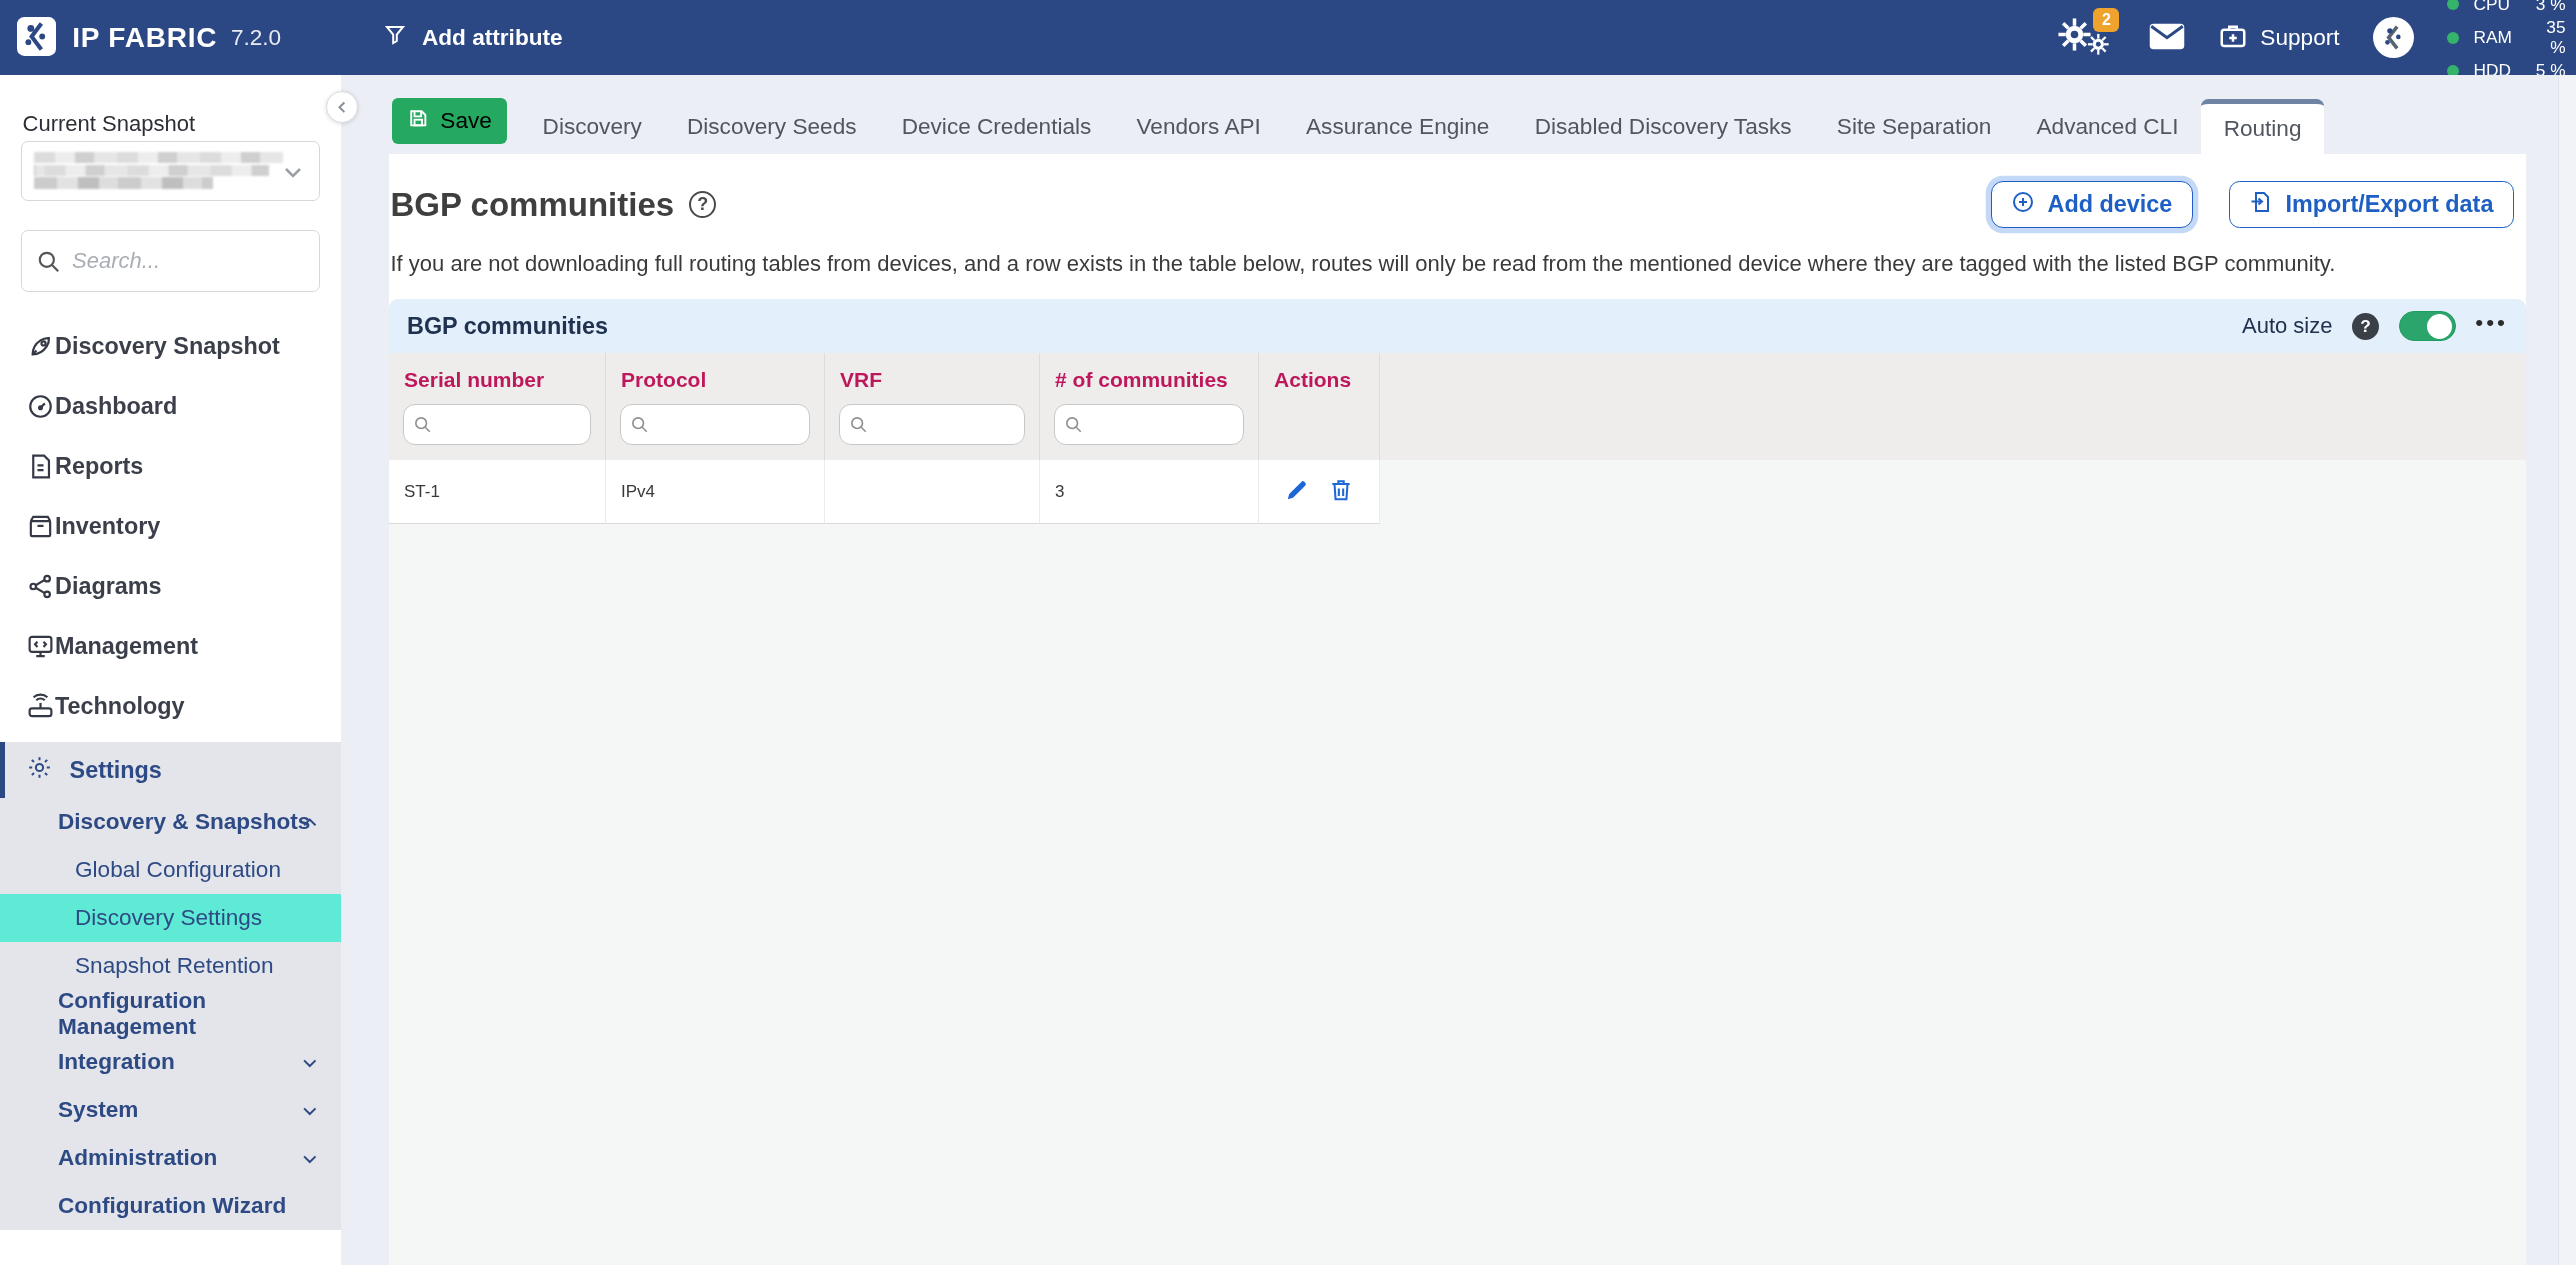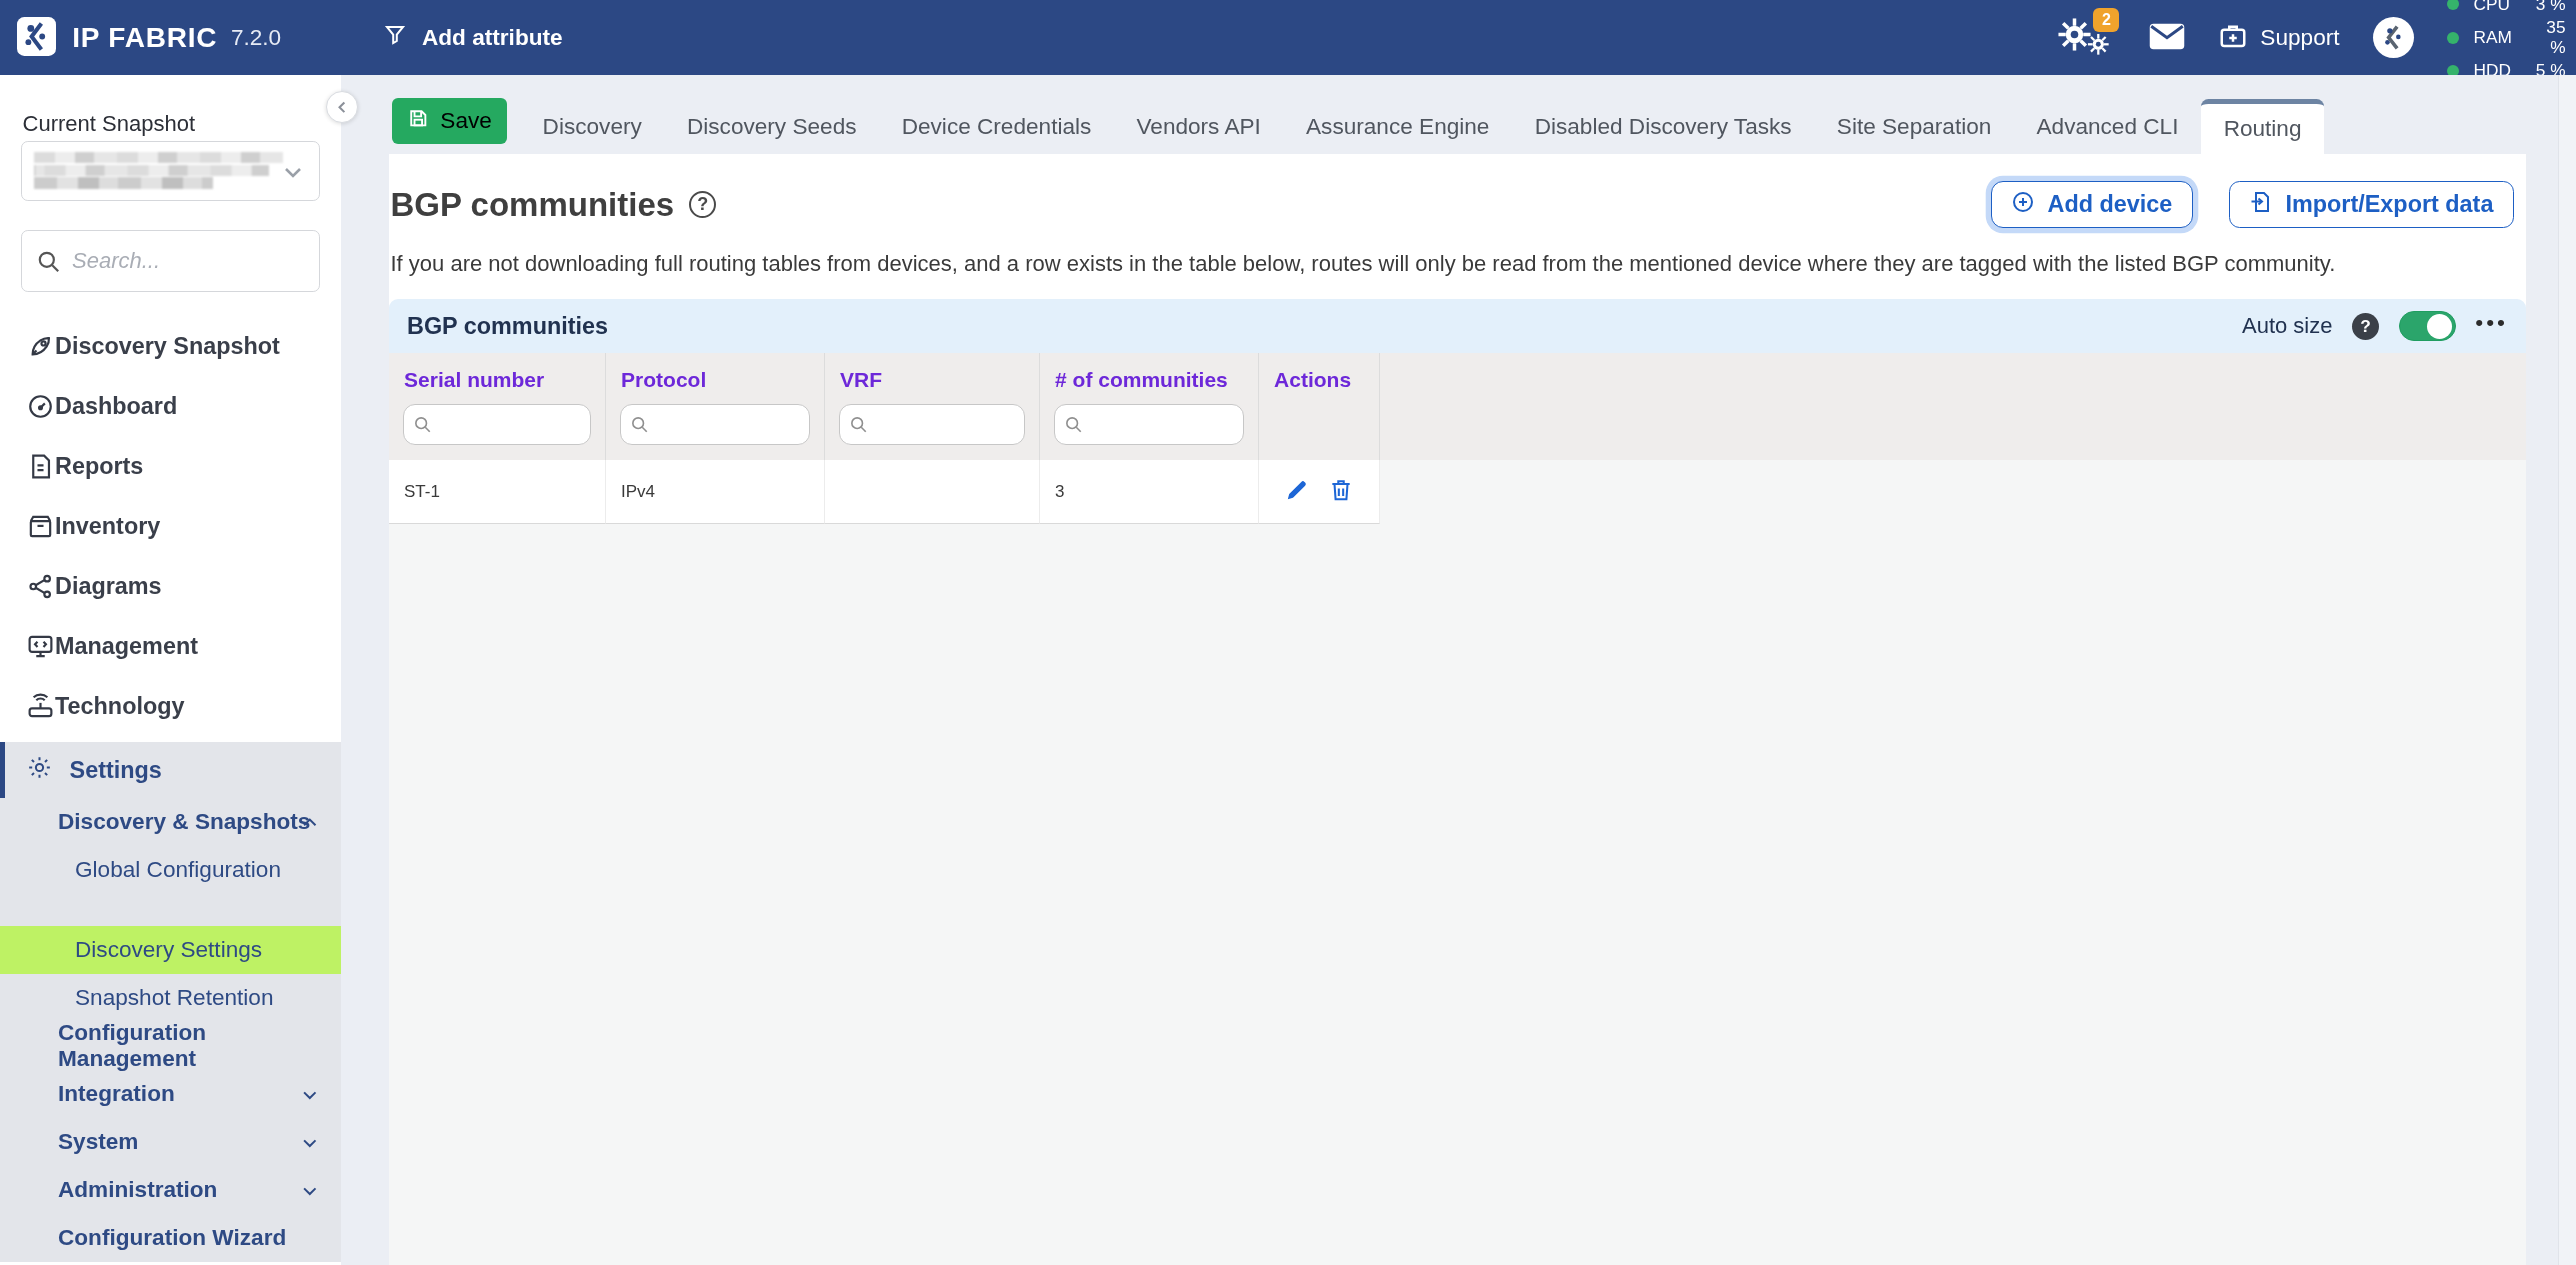--- a/index.html
+++ b/index.html
@@ -48,21 +48,21 @@
   .menu{position:absolute;left:0;top:241px;width:341px;}
   .m-item{height:60px;display:flex;align-items:center;padding-left:25px;font-size:23.4px;font-weight:bold;color:#3a3f4a;cursor:pointer;}
   .m-item .micon{width:30px;display:flex;justify-content:center;color:#343945;}
   .settings-block{position:absolute;left:0;top:667px;width:341px;background:#e3e5ea;}
   .settings-head{height:56px;display:flex;align-items:center;gap:16.6px;padding-left:21px;box-sizing:border-box;
     border-left:5.3px solid #2c4884;font-size:23.4px;font-weight:bold;color:#2e4a84;cursor:pointer;}
   .s-item{height:48px;display:flex;align-items:center;font-size:22.6px;color:#2e4a84;position:relative;cursor:pointer;}
   .lvl2{padding-left:58px;font-weight:bold;}
   .lvl3{padding-left:75px;font-weight:normal;}
   .s-item .chev{position:absolute;right:21px;top:15px;}
-  .active-sub{background:#bef264;margin-top:32px;}
+  .active-sub{background:#5eead4;}
 
   
   .main{position:absolute;left:341px;top:75px;width:2235px;height:1190px;background:#ebeef4;}
   .scrolltrack{position:absolute;right:0;top:0;width:16.6px;height:1190px;background:#f1f3f7;border-left:0.8px solid #e0e3e9;cursor:pointer;}
   .save-btn{position:absolute;left:51px;top:23.4px;width:115px;height:46px;background:#25a960;border:none;border-radius:6px;
     color:#000000;font-family:inherit;font-size:22.6px;display:flex;align-items:center;justify-content:center;gap:10.6px;cursor:pointer;}
   .tabs{position:absolute;left:179px;top:0;height:79px;display:flex;align-items:flex-end;}
   .tab{height:55px;box-sizing:border-box;padding:0 22.6px;display:flex;align-items:center;font-size:22.6px;color:#50565f;cursor:pointer;white-space:nowrap;}
   .tab.active{background:#fff;border-top:5.3px solid #6d84a3;border-radius:7.5px 7.5px 0 0;}
 
@@ -86,21 +86,21 @@
   .help-badge{width:27px;height:27px;border-radius:50%;background:#3b4048;color:#fff;font-size:17.3px;font-weight:bold;
     display:flex;align-items:center;justify-content:center;cursor:pointer;}
   .toggle{width:57px;height:30px;border-radius:15px;background:#2ba56b;border:0.8px solid #1f9d60;position:relative;cursor:pointer;box-sizing:border-box;}
   .knob{position:absolute;right:2.3px;top:1.5px;width:25px;height:25px;border-radius:50%;background:#fff;}
   .more-dots{font-size:22.6px;letter-spacing:3px;color:#2c2c2c;cursor:pointer;line-height:1;padding-bottom:6px;}
 
   .filter-band{flex:none;display:flex;background:#efedec;}
   .fcol{box-sizing:border-box;border-right:1.5px solid #dcdcdc;padding:12px 13.6px 15px;}
   .c0{width:217px;} .c1{width:219px;} .c2{width:215px;} .c3{width:219px;} .c4{width:121px;}
   .ffill{flex:1;border-right:none;}
-  .col-head{font-size:21px;font-weight:bold;color:#6d28d9;margin:3px 0 12px 1.5px;white-space:nowrap;}
+  .col-head{font-size:21px;font-weight:bold;color:#be185d;margin:3px 0 12px 1.5px;white-space:nowrap;}
   .filter{position:relative;height:41px;}
   .filter input{width:100%;height:41px;box-sizing:border-box;border:1.5px solid #c7c7c7;border-radius:12px;
     padding:0 9px 0 36px;font-family:inherit;font-size:21px;background:#fff;outline:none;color:#333;}
   .filter .mag2{position:absolute;left:10.6px;top:10.6px;}
 
   .panel-body{flex:1;background:#f5f6f6;min-height:0;}
   .data-row{display:flex;height:64px;}
   .cell{box-sizing:border-box;background:#fff;border-right:1.5px solid #ececec;border-bottom:1.5px solid #d9d9d9;
     display:flex;align-items:center;padding-left:15px;font-size:17px;color:#3a3a3a;}
   .cell.actions{justify-content:center;padding-left:0;gap:18px;}

